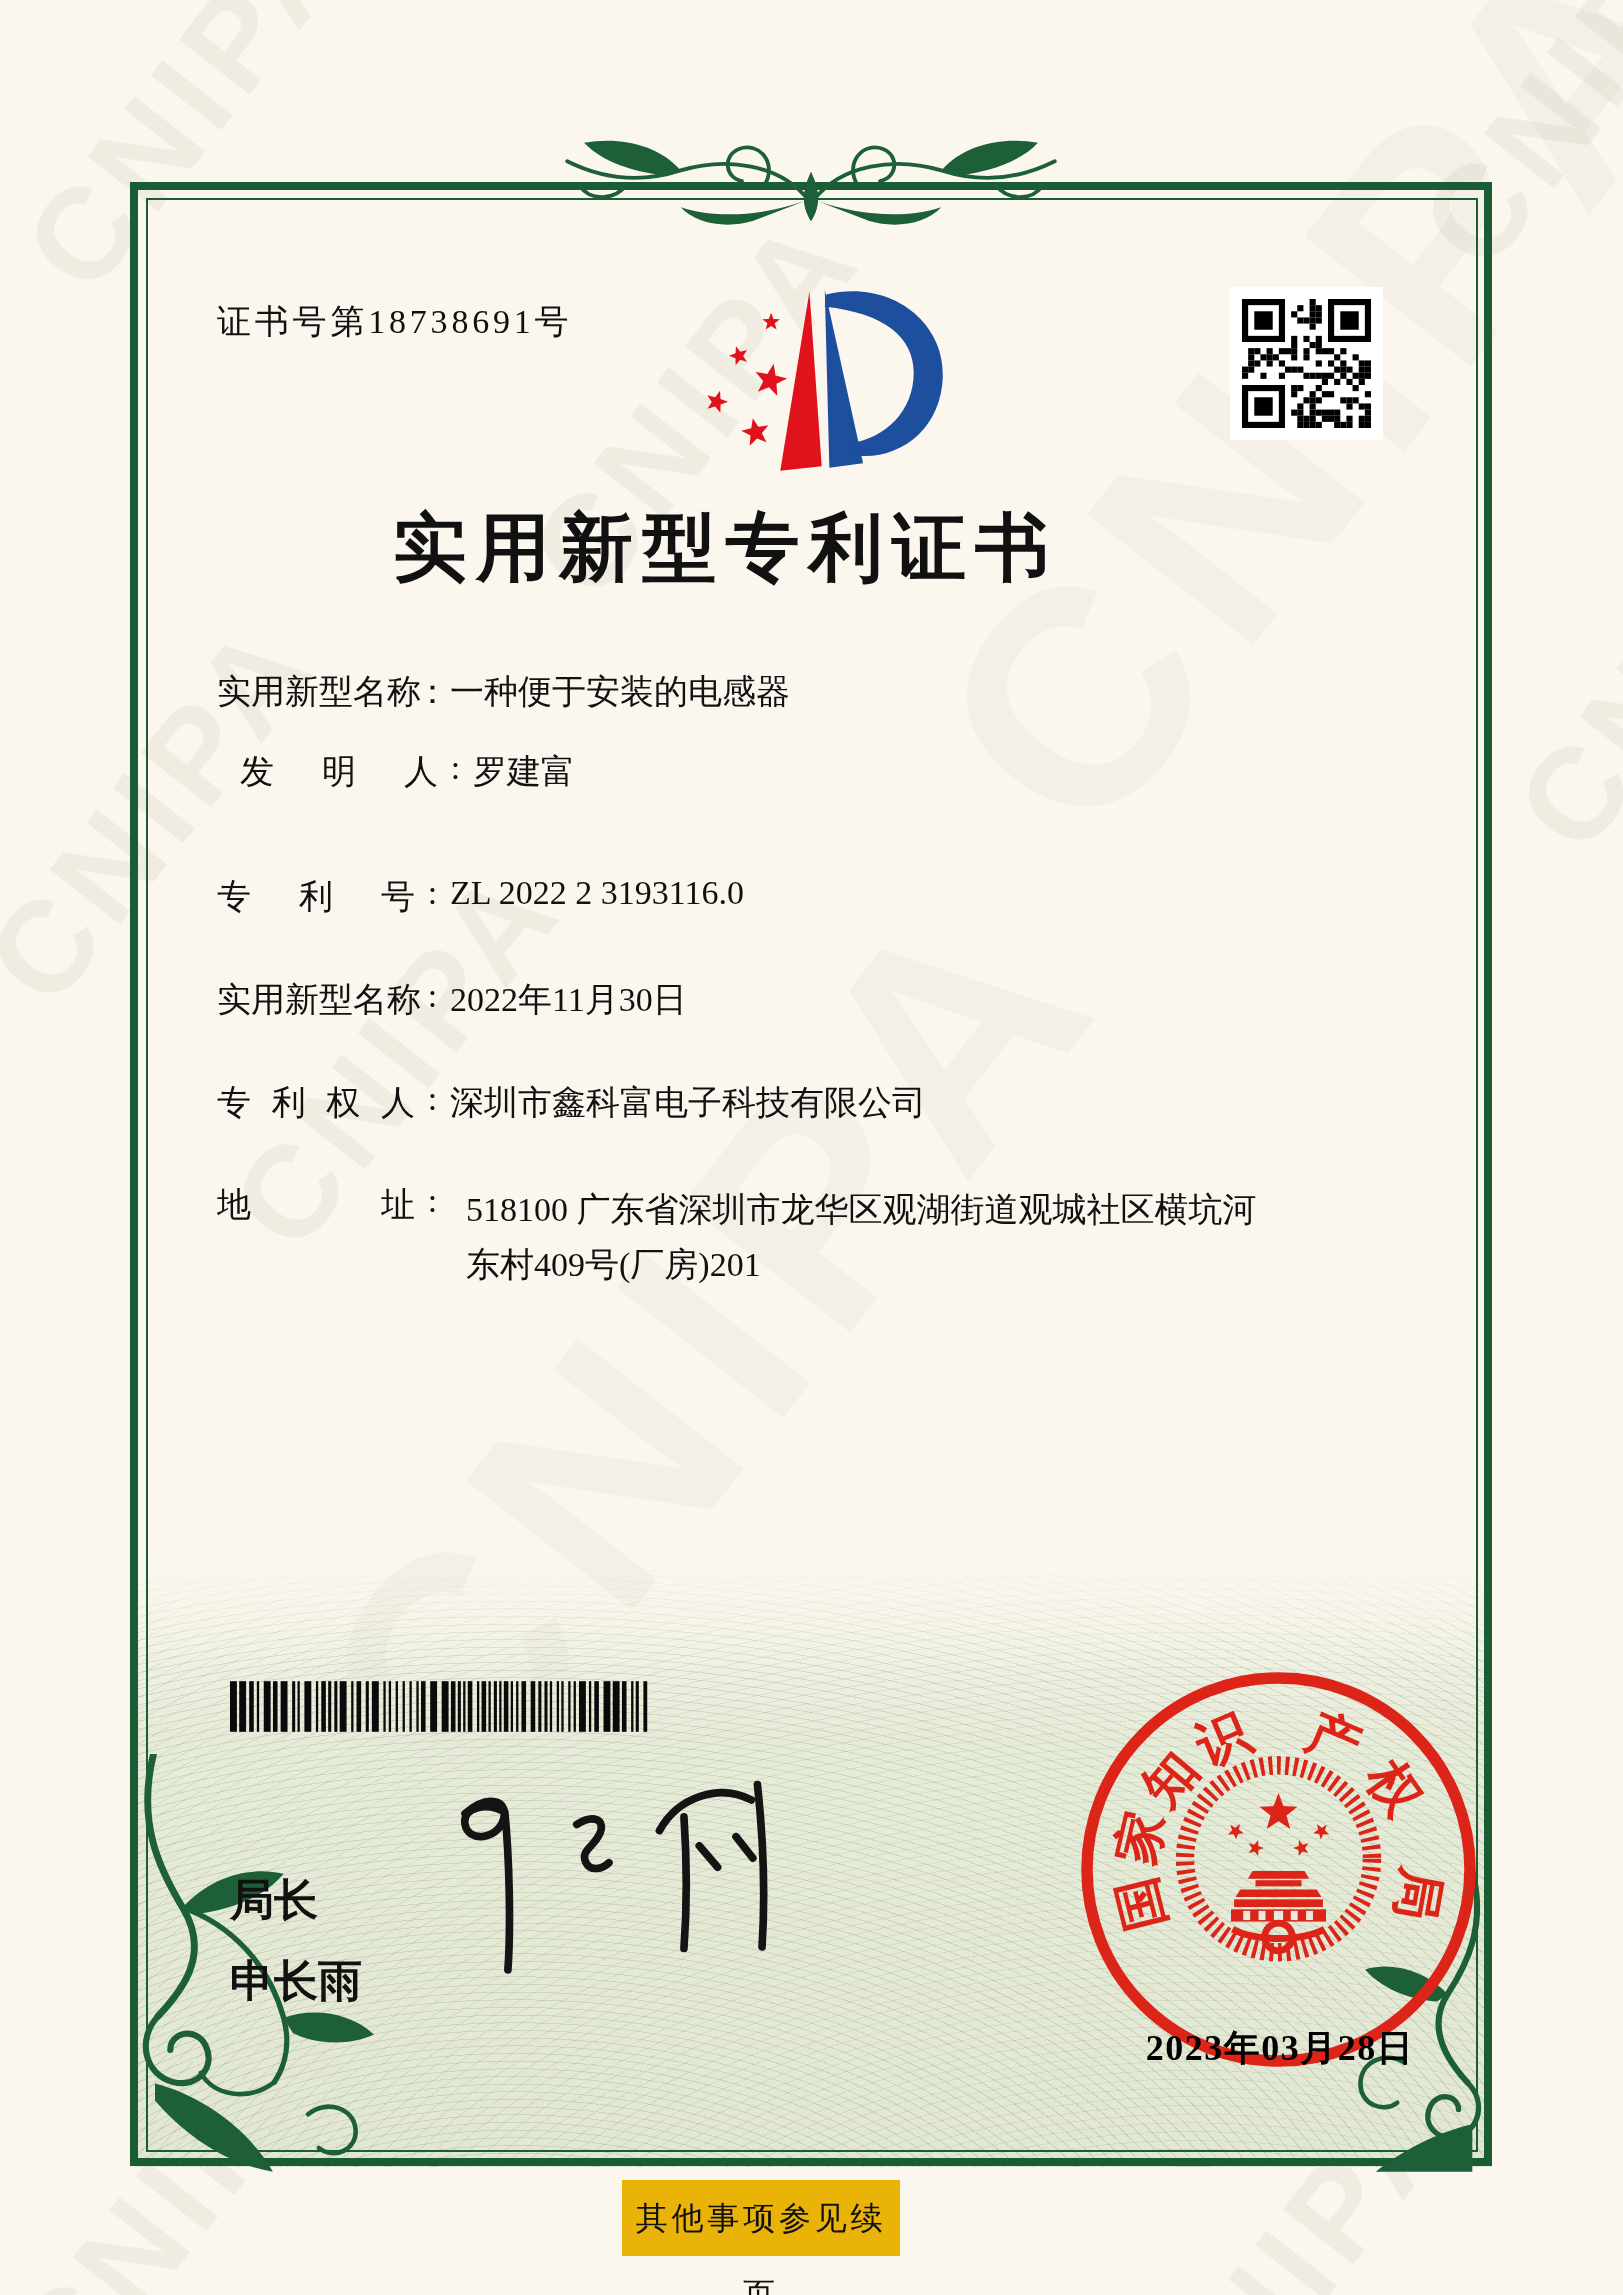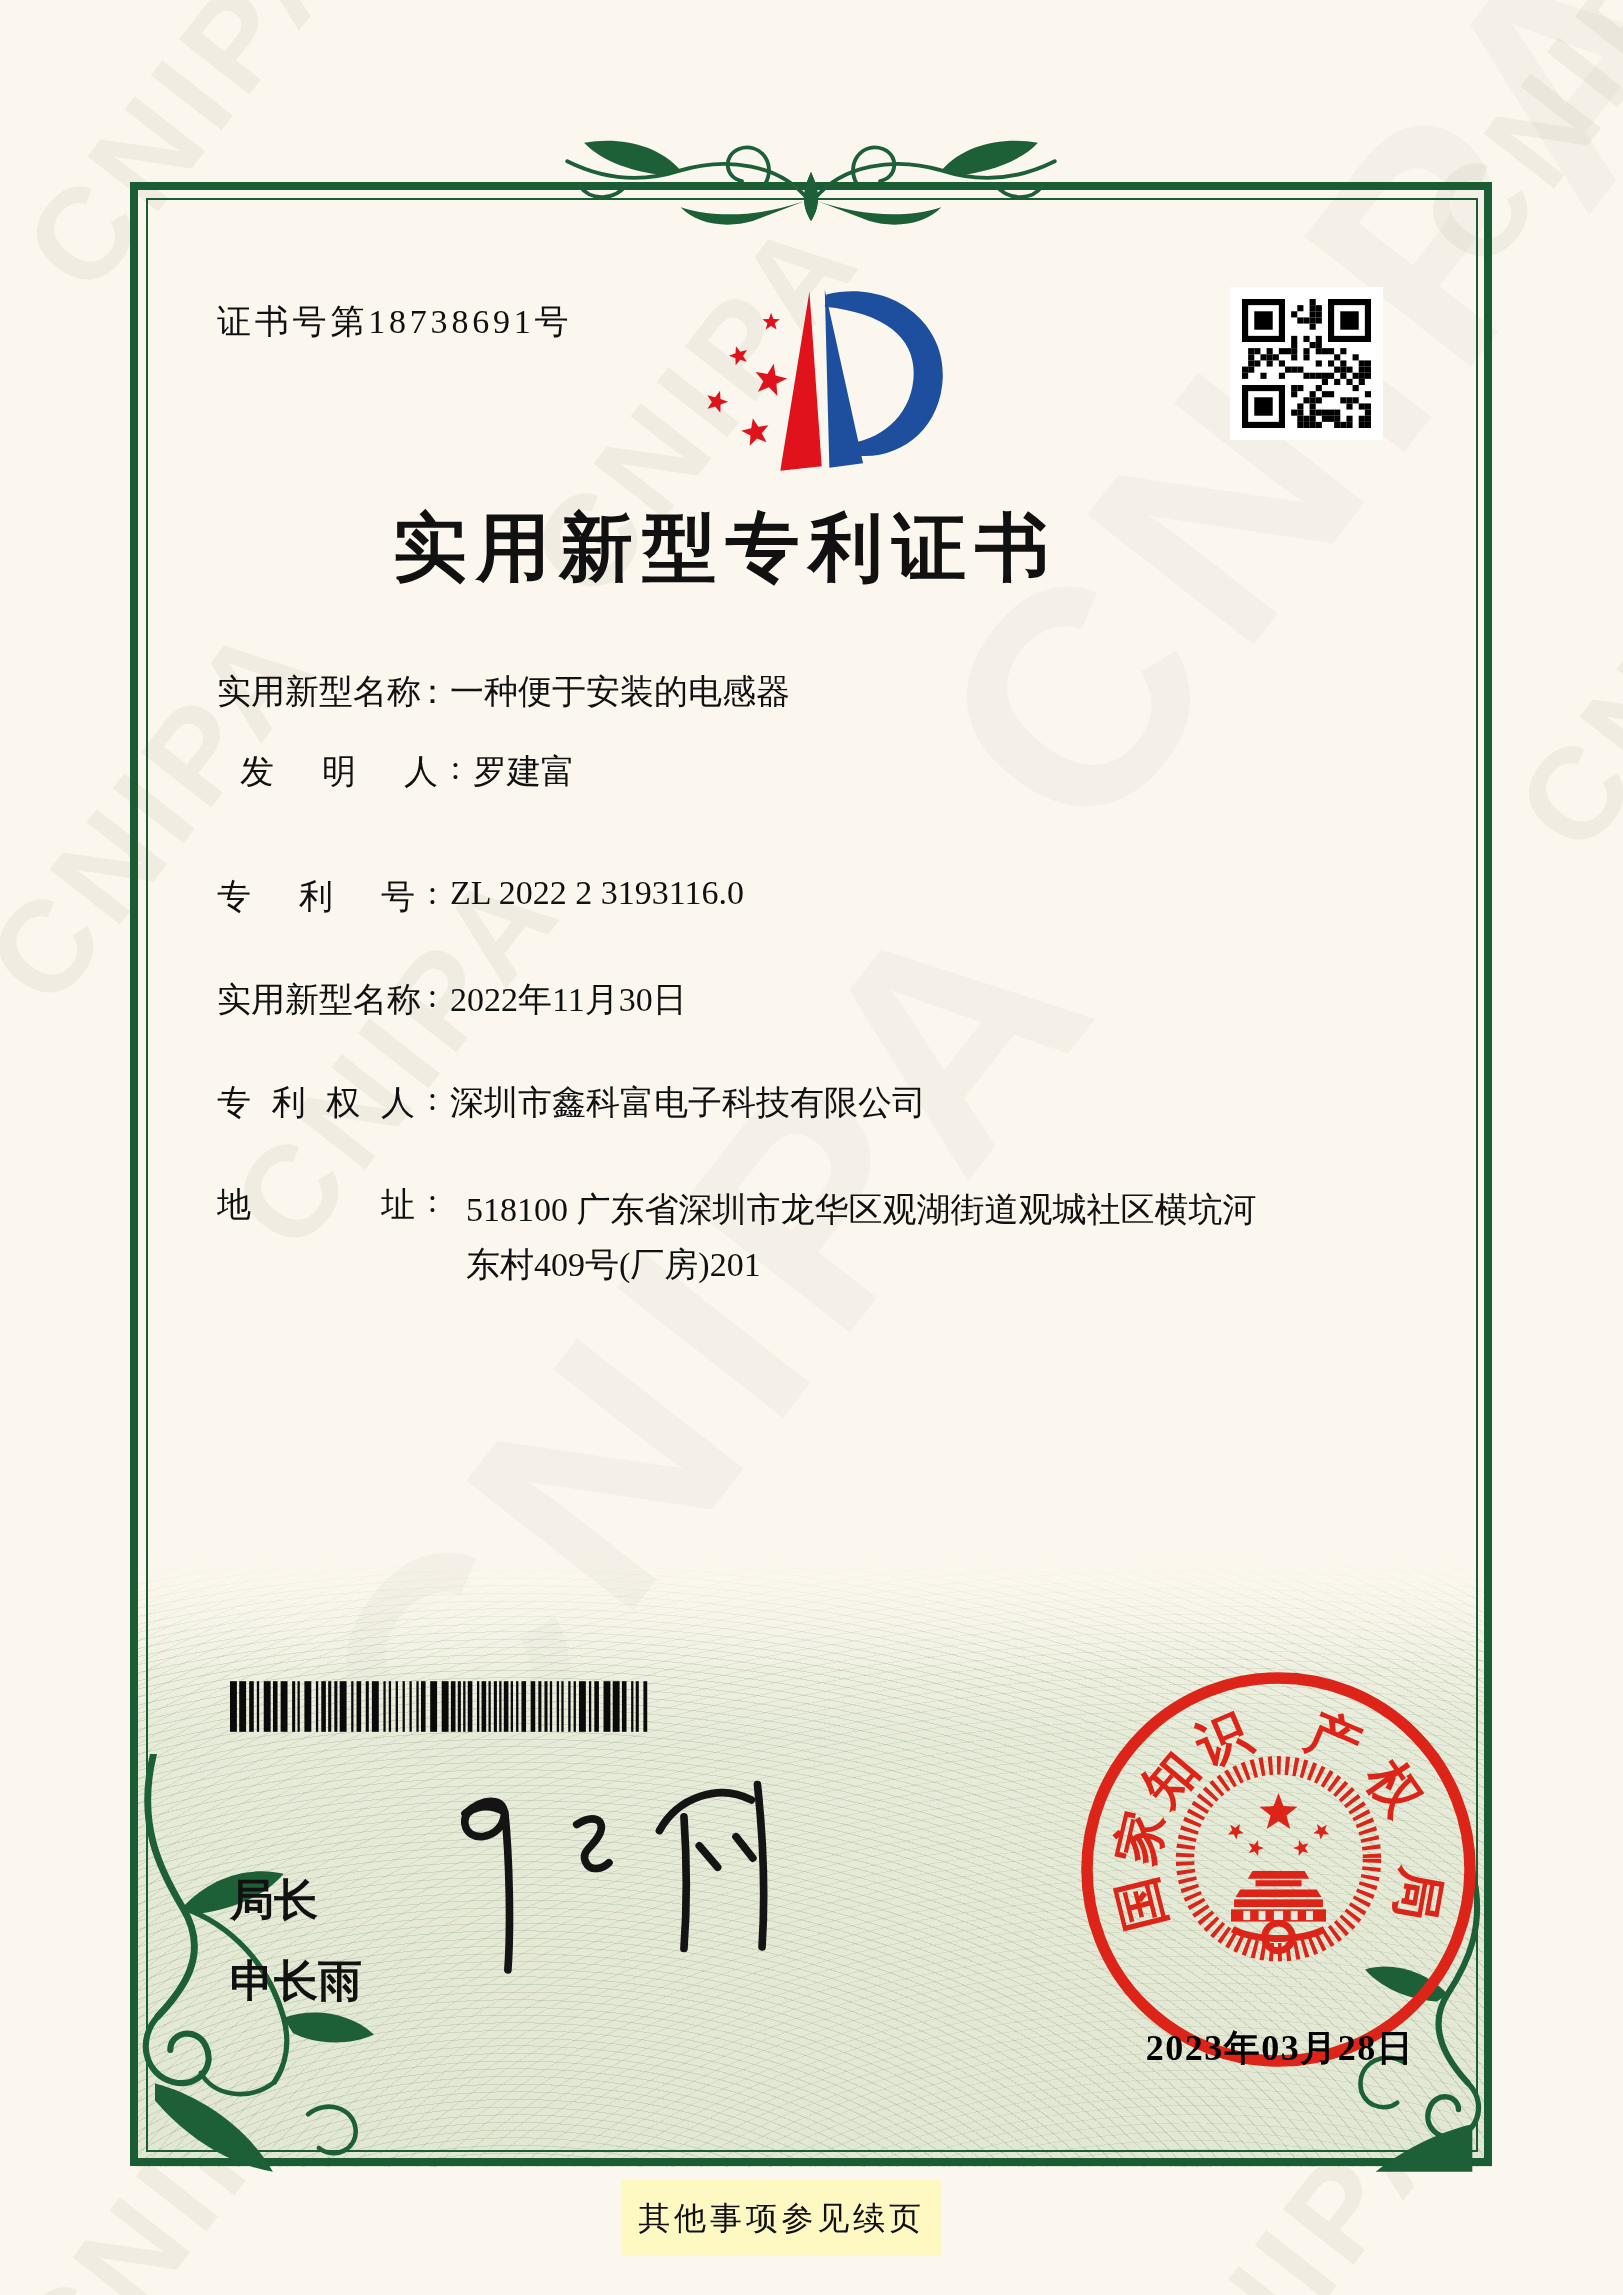--- a/index.html
+++ b/index.html
@@ -46,21 +46,21 @@
   .signer-title,.signer-name{position:absolute;left:230px;z-index:4;font-size:44px;font-weight:700;
       font-family:"Liberation Sans","DejaVu Sans",sans-serif;}
   .signer-title{top:1871px;}
   .signer-name{top:1952px;}
   .signature{position:absolute;left:414px;top:1754px;z-index:4;}
   .seal{position:absolute;left:1067px;top:1655px;z-index:5;}
   #seal-ring text{fill:#dd2418;font-size:68px;font-weight:700;font-family:"Liberation Serif","DejaVu Serif",serif;}
   .seal-date{position:absolute;left:1073px;top:2024px;width:414px;z-index:6;text-align:center;
       font-size:36px;font-weight:600;letter-spacing:1.5px;color:#000;}
   .page-num{position:absolute;left:0;top:2093px;width:1623px;z-index:4;text-align:center;font-size:25px;letter-spacing:1.5px;}
-  .note-box{position:absolute;left:622px;top:2180px;width:319px;height:76px;background:#fef9c3;z-index:4;
+  .note-box{position:absolute;left:622px;top:2180px;width:278px;height:76px;background:#eab308;z-index:4;
       text-align:center;line-height:76px;font-size:32px;letter-spacing:3.8px;}
 </style>
 </head>
 <body>
 
 <div class="page">
 
   <div class="wm" style="left:-31px;top:23px;">CNIPA</div>
   <div class="wm" style="left:1365px;top:0px;">CNIPA</div>
   <div class="wm" style="left:475px;top:330px;">CNIPA</div>

